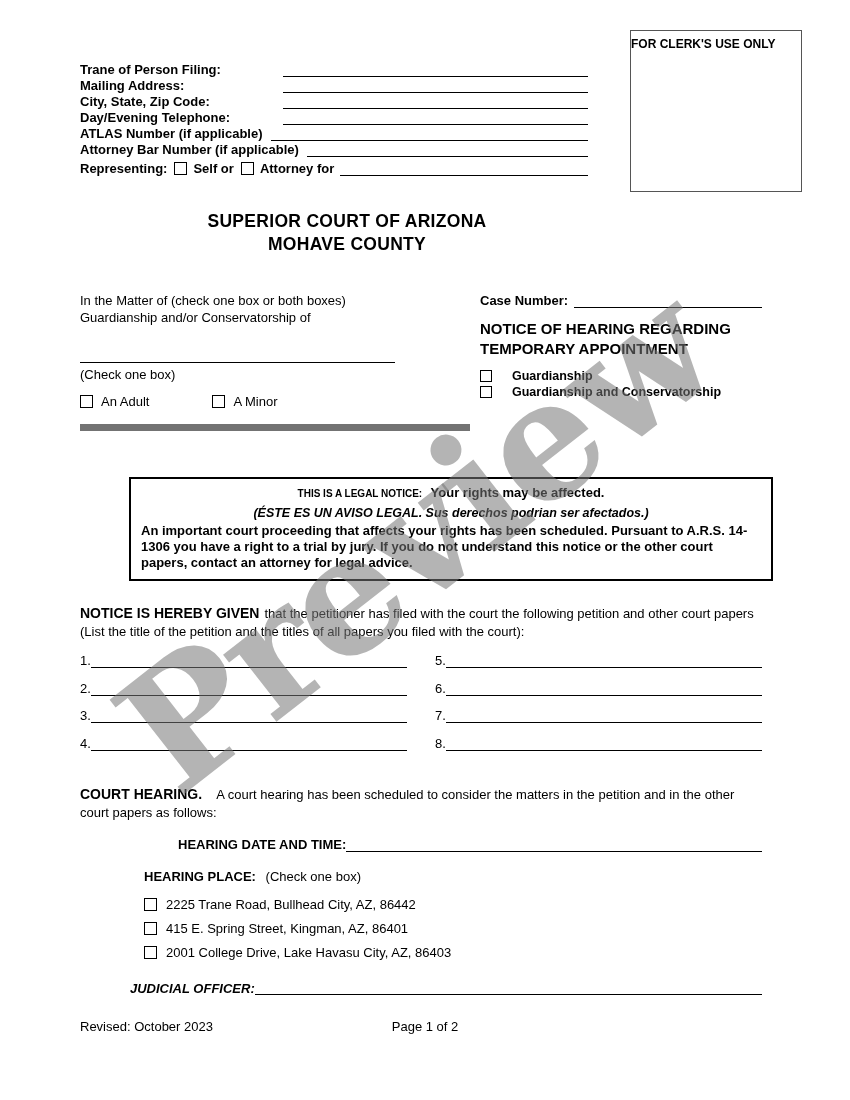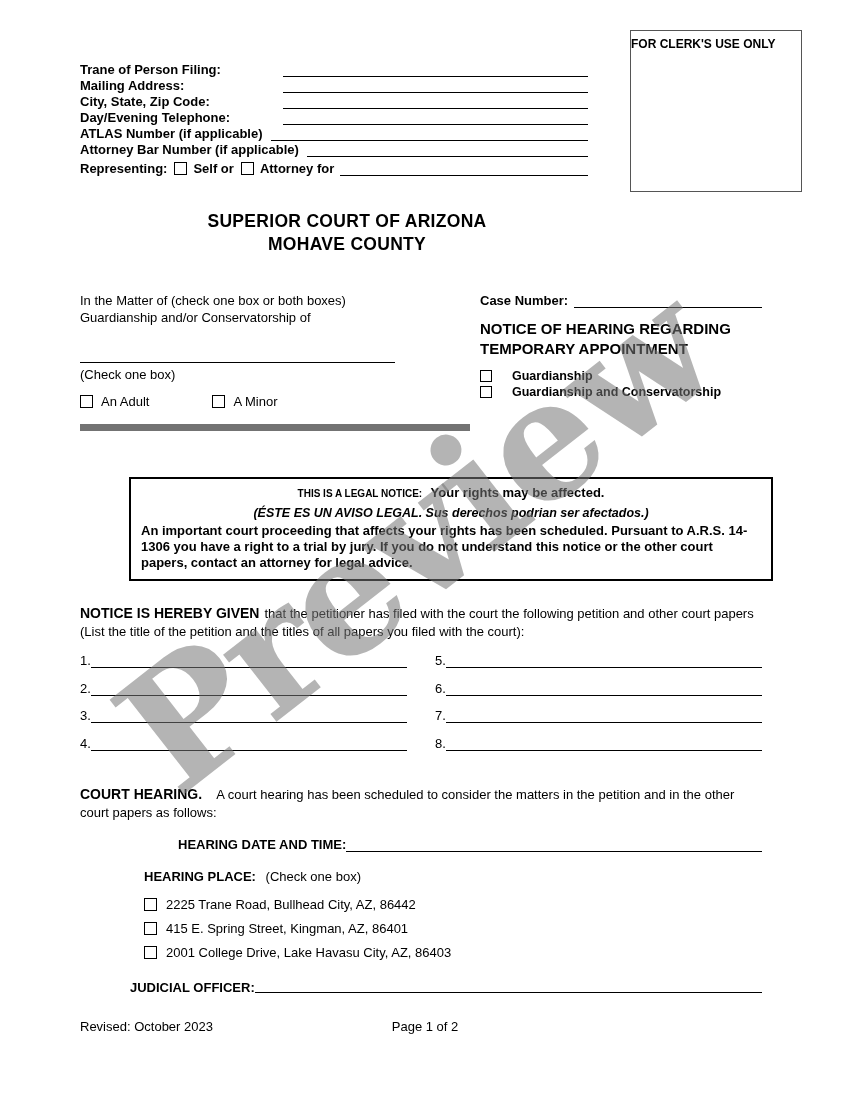--- a/index.html
+++ b/index.html
@@ -61,21 +61,21 @@
   .court-hearing .h { font-weight:bold; font-size:14px; margin-right:14px; }
 
   .date-row { position:absolute; left:130px; top:836px; width:632px; display:flex; align-items:flex-end; height:16px; }
   .date-row .lbl { font-weight:bold; white-space:nowrap;padding-left:48px; }
 
   .place-block { position:absolute; left:128px; top:869px; width:520px;margin-left:16px; }
   .place-head { height:23px; }
   .place-head .lbl { font-weight:bold; margin-right:6px; }
   .place-opt { display:flex; align-items:center; gap:9px; height:24px; }
 
-  .judicial-row { position:absolute; left:130px; top:980px; width:632px; display:flex; align-items:flex-start; height:16px; }
+  .judicial-row { position:absolute; left:130px; top:980px; width:632px; display:flex; align-items:center; height:16px;font-style:italic; }
   .judicial-row .lbl { font-weight:bold; white-space:nowrap; }
 
   .footer-revised { position:absolute; left:80px; top:1019px; }
   .footer-page { position:absolute; left:0; top:1019px; width:850px; text-align:center; }
 
   .watermark { position:absolute; left:415px; top:540px;
                transform:translate(-50%,-50%) rotate(-38deg);
                font-family:"DejaVu Serif", serif; font-weight:bold; font-size:165px;
                color:rgba(118,118,118,0.55); white-space:nowrap; letter-spacing:-4px;
                z-index:9; pointer-events:none; }

